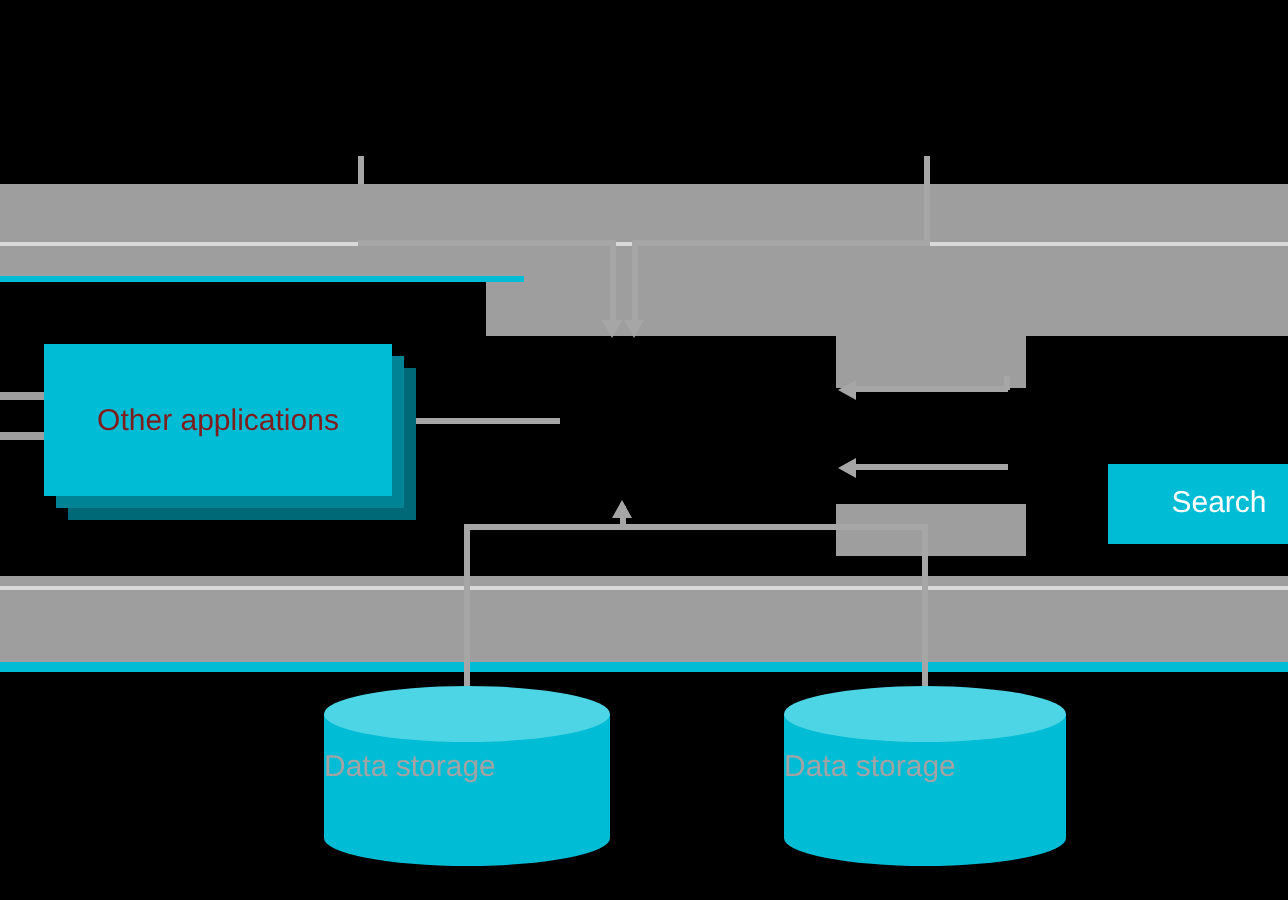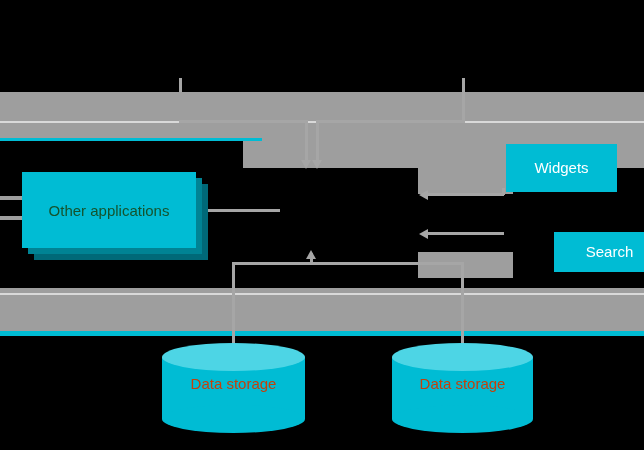--- a/index.html
+++ b/index.html
@@ -76,21 +76,21 @@
     left:0;top:0;
     box-sizing:border-box;
   }
   .stack .l3{background:#006978;}
   .stack .l2{background:#008394;}
   .stack .l1{
     background:#00bcd4;
     display:flex;
     align-items:center;
     justify-content:center;
-    color:#14532d;
+    color:#7f1d1d;
     font-size:15px;
   }
 
   
   .cyl{position:absolute;}
   .cyl .body{
     position:absolute;
     left:0;
     background:#00bcd4;
     box-sizing:border-box;
@@ -104,22 +104,22 @@
   .cyl .bottomcap{
     position:absolute;
     left:0;
     background:#00bcd4;
     border-radius:50%;
   }
   .cyl .label{
     position:absolute;
     left:0;
     width:100%;
-    text-align:center;
-    color:#c2410c;
+    text-align:left;
+    color:#a3a3a3;
     font-size:15px;
   }
 </style>
 </head>
 <body>
 
 <div id="stage">
 
   <div class="band" style="left:0px;top:92px;width:644px;height:30px;"></div>
   <div class="band hair" style="left:0px;top:121px;width:644px;height:2px;"></div>
@@ -172,23 +172,20 @@
 
   <div class="stack" style="left:22px;top:172px;width:186px;height:88px;">
     <div class="layer l3" style="left:12px;top:12px;width:174px;height:76px;"></div>
     <div class="layer l2" style="left:6px;top:6px;width:174px;height:76px;"></div>
     <div class="layer l1" style="left:0px;top:0px;width:174px;height:76px;">
       <span>Other applications</span>
     </div>
   </div>
 
 
-  <div class="node cyan" style="left:506px;top:144px;width:111px;height:48px;">
-    <span>Widgets</span>
-  </div>
 
   <div class="node cyan" style="left:506px;top:232px;width:111px;height:40px;margin-left:48px;">
     <span>Search</span>
   </div>
 
   <div class="cyl" style="left:162px;top:343px;width:143px;height:80px;">
     <div class="body" style="top:14px;width:143px;height:62px;"></div>
     <div class="bottomcap" style="top:62px;width:143px;height:28px;"></div>
     <div class="top" style="width:143px;height:28px;"></div>
     <div class="label" style="top:32px;">Data storage</div>

